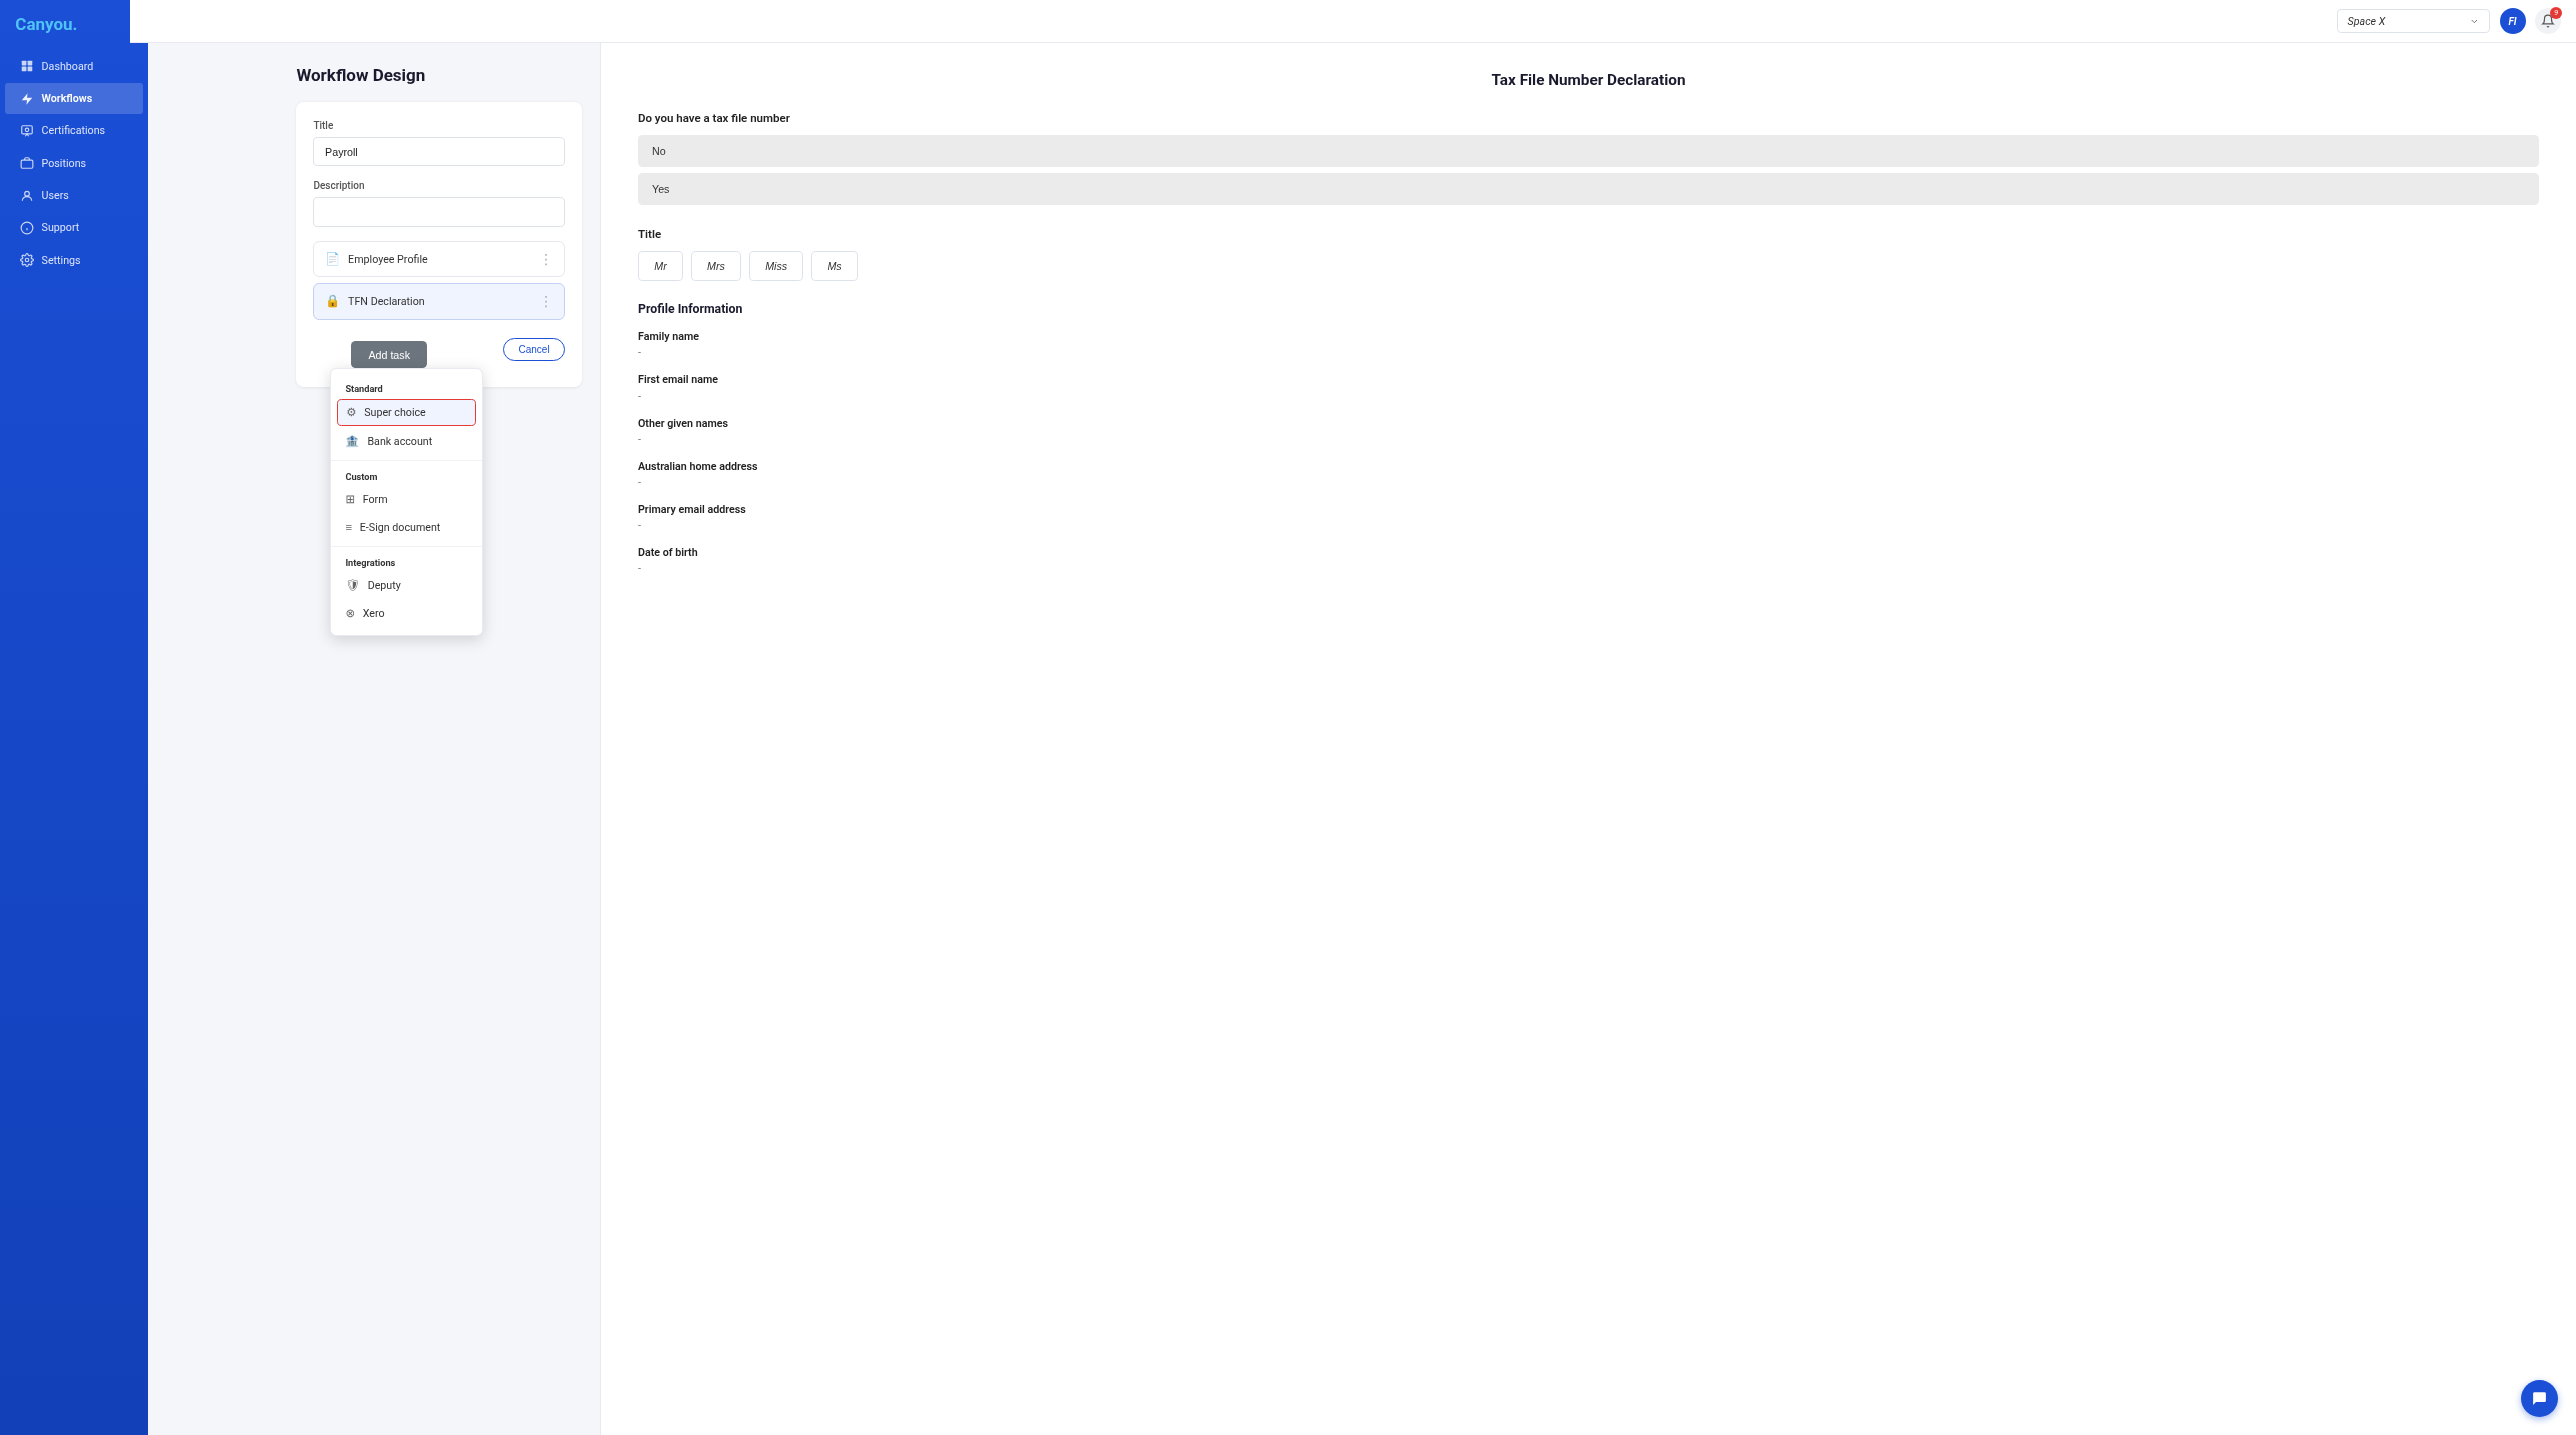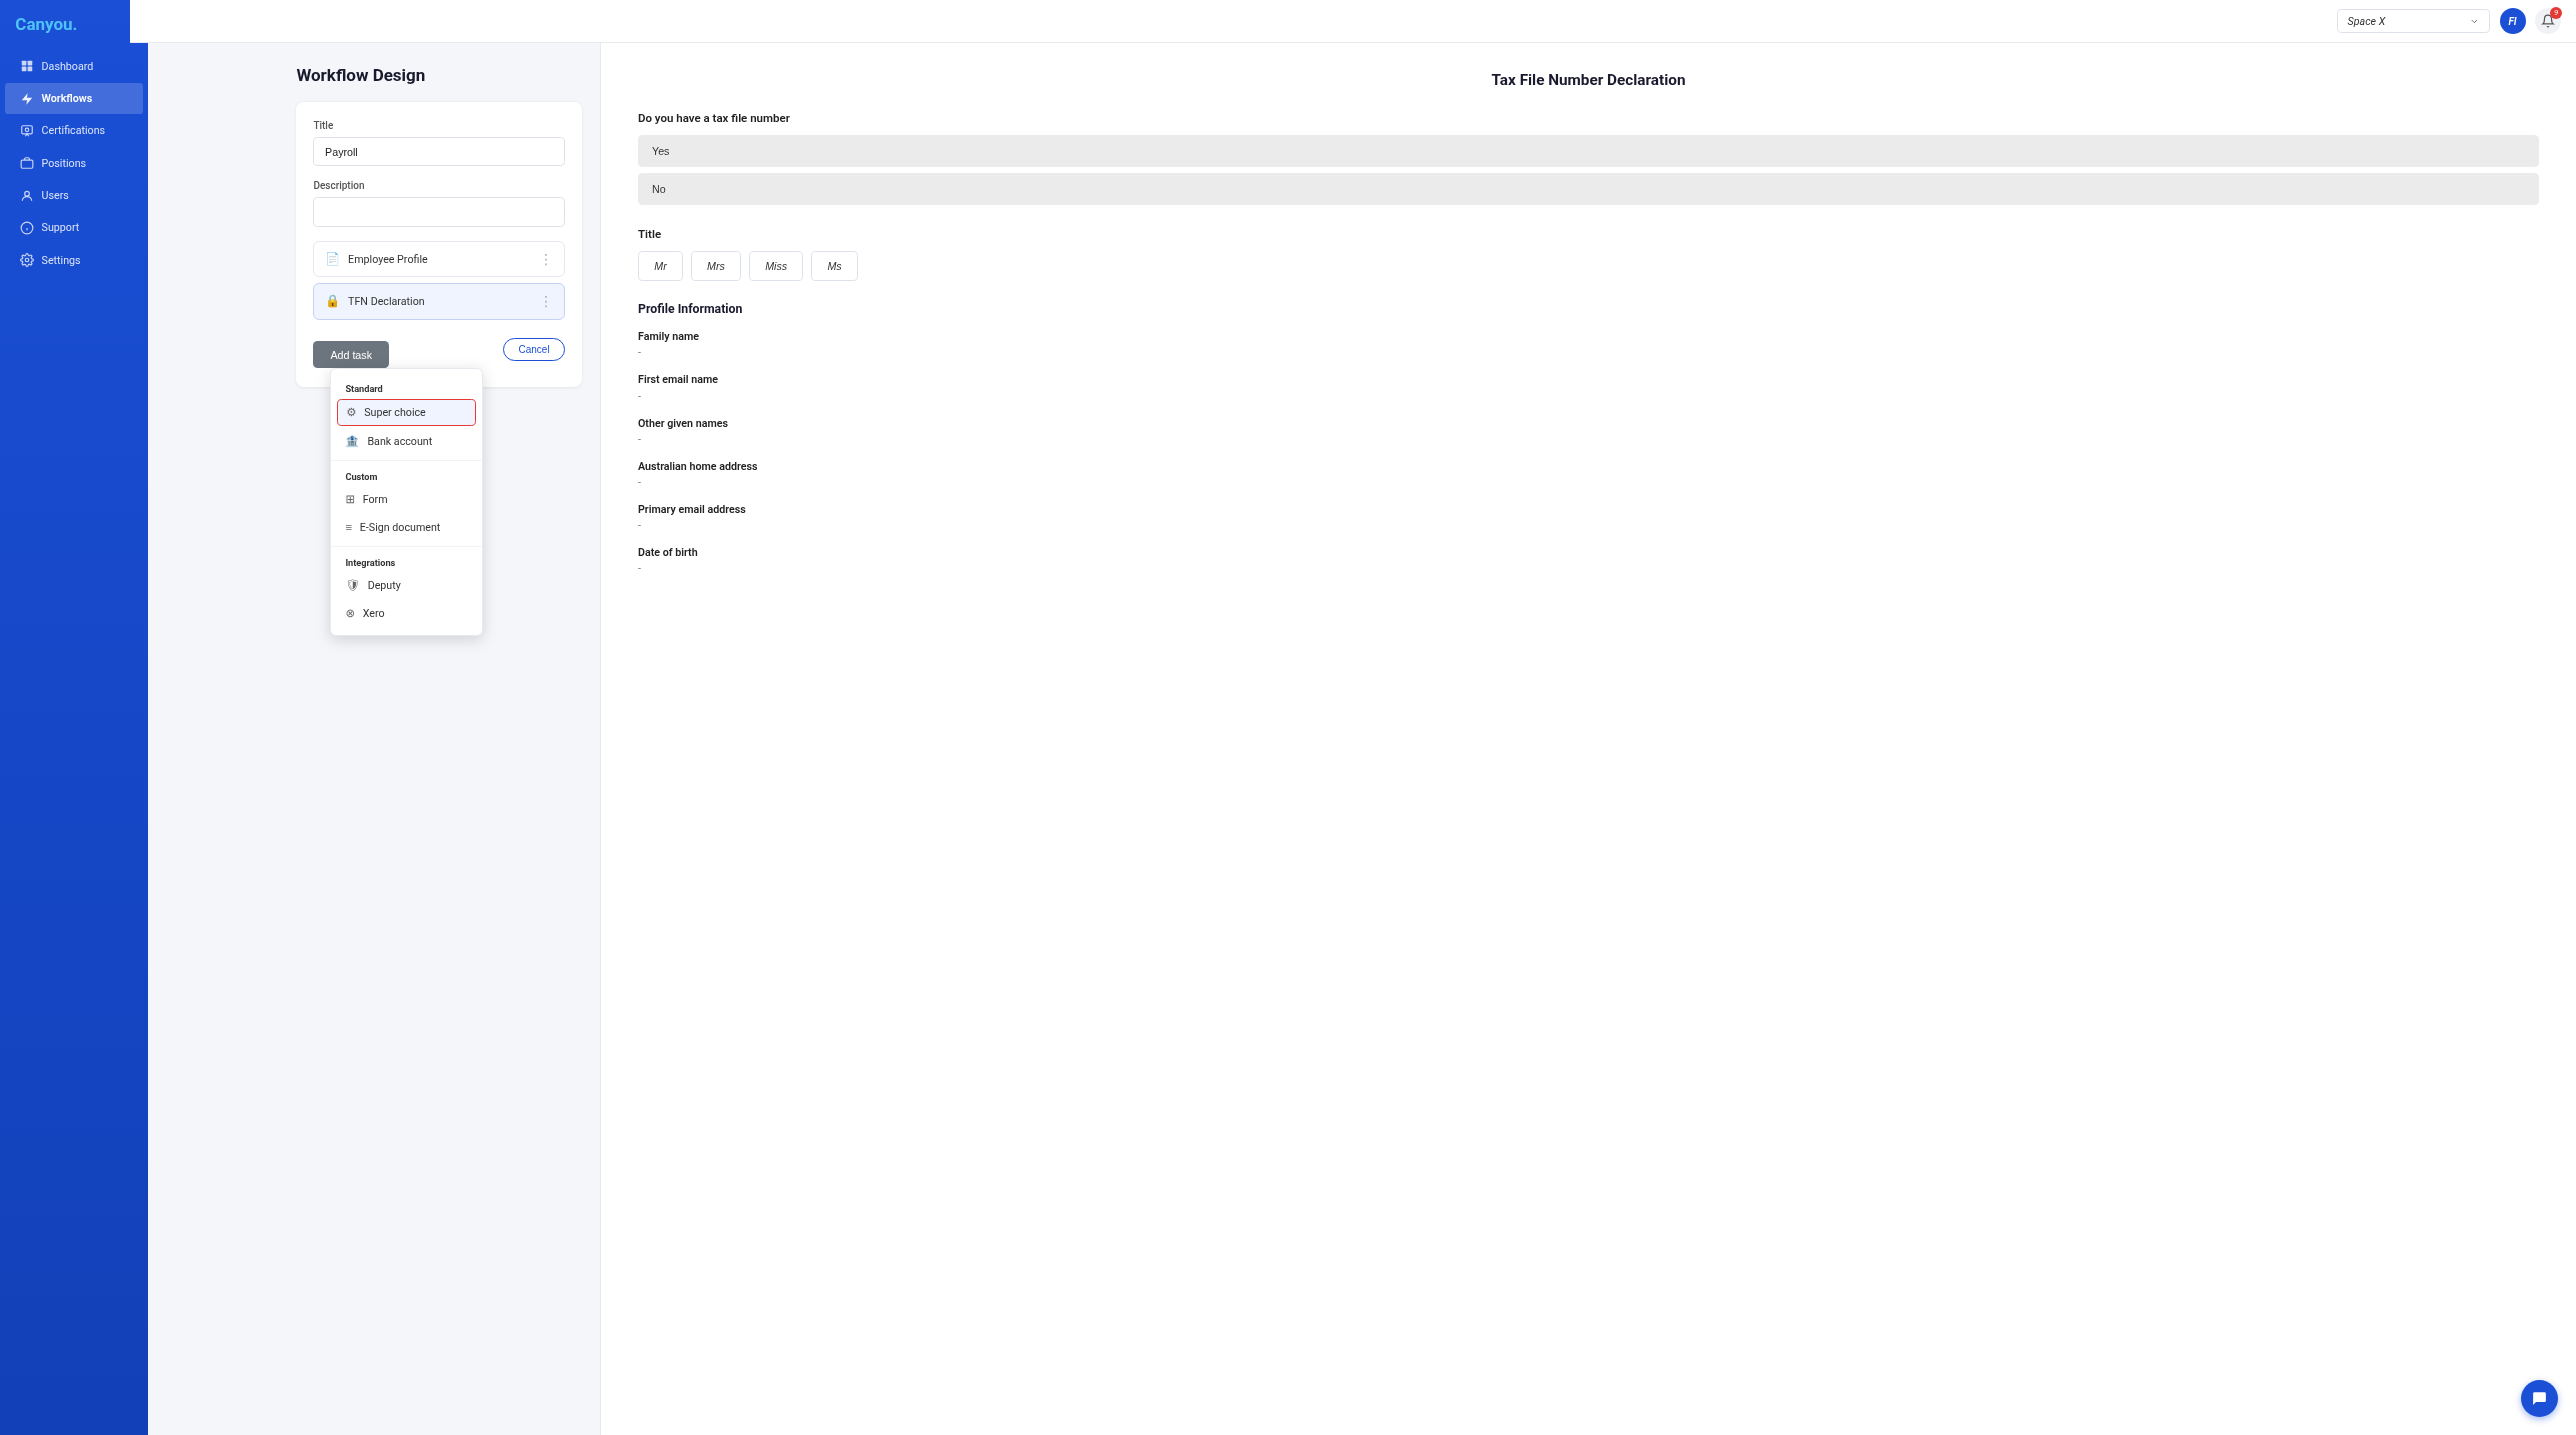--- a/index.html
+++ b/index.html
@@ -166,20 +166,21 @@
       align-items: center;
       justify-content: center;
       padding: 7.7px 17px;
       background: #6c757d;
       color: white;
       border: none;
       border-radius: 4.6px;
       font-size: 10.7px;
       cursor: pointer;
       margin-top: 10.7px;
+      margin-left: 38px;
     }
 
     
     .dropdown-container {
       position: relative;
     }
     .dropdown-menu {
       position: absolute;
       top: 100%;
       left: 17px;
@@ -480,24 +481,24 @@
       </div>
     </div>
   </div>
 
   <div class="right-panel">
     <h2 class="preview-title">Tax File Number Declaration</h2>
 
     <div class="preview-section">
       <div class="preview-question">Do you have a tax file number</div>
       <button class="choice-btn">
-        <span>Yes</span>
+        <span>No</span>
       </button>
       <button class="choice-btn">
-        <span>No</span>
+        <span>Yes</span>
       </button>
     </div>
 
     <div class="preview-section">
       <div class="preview-question">Title</div>
       <div class="title-options">
         <button class="title-btn">
           <span>Mr</span>
         </button>
         <button class="title-btn">

